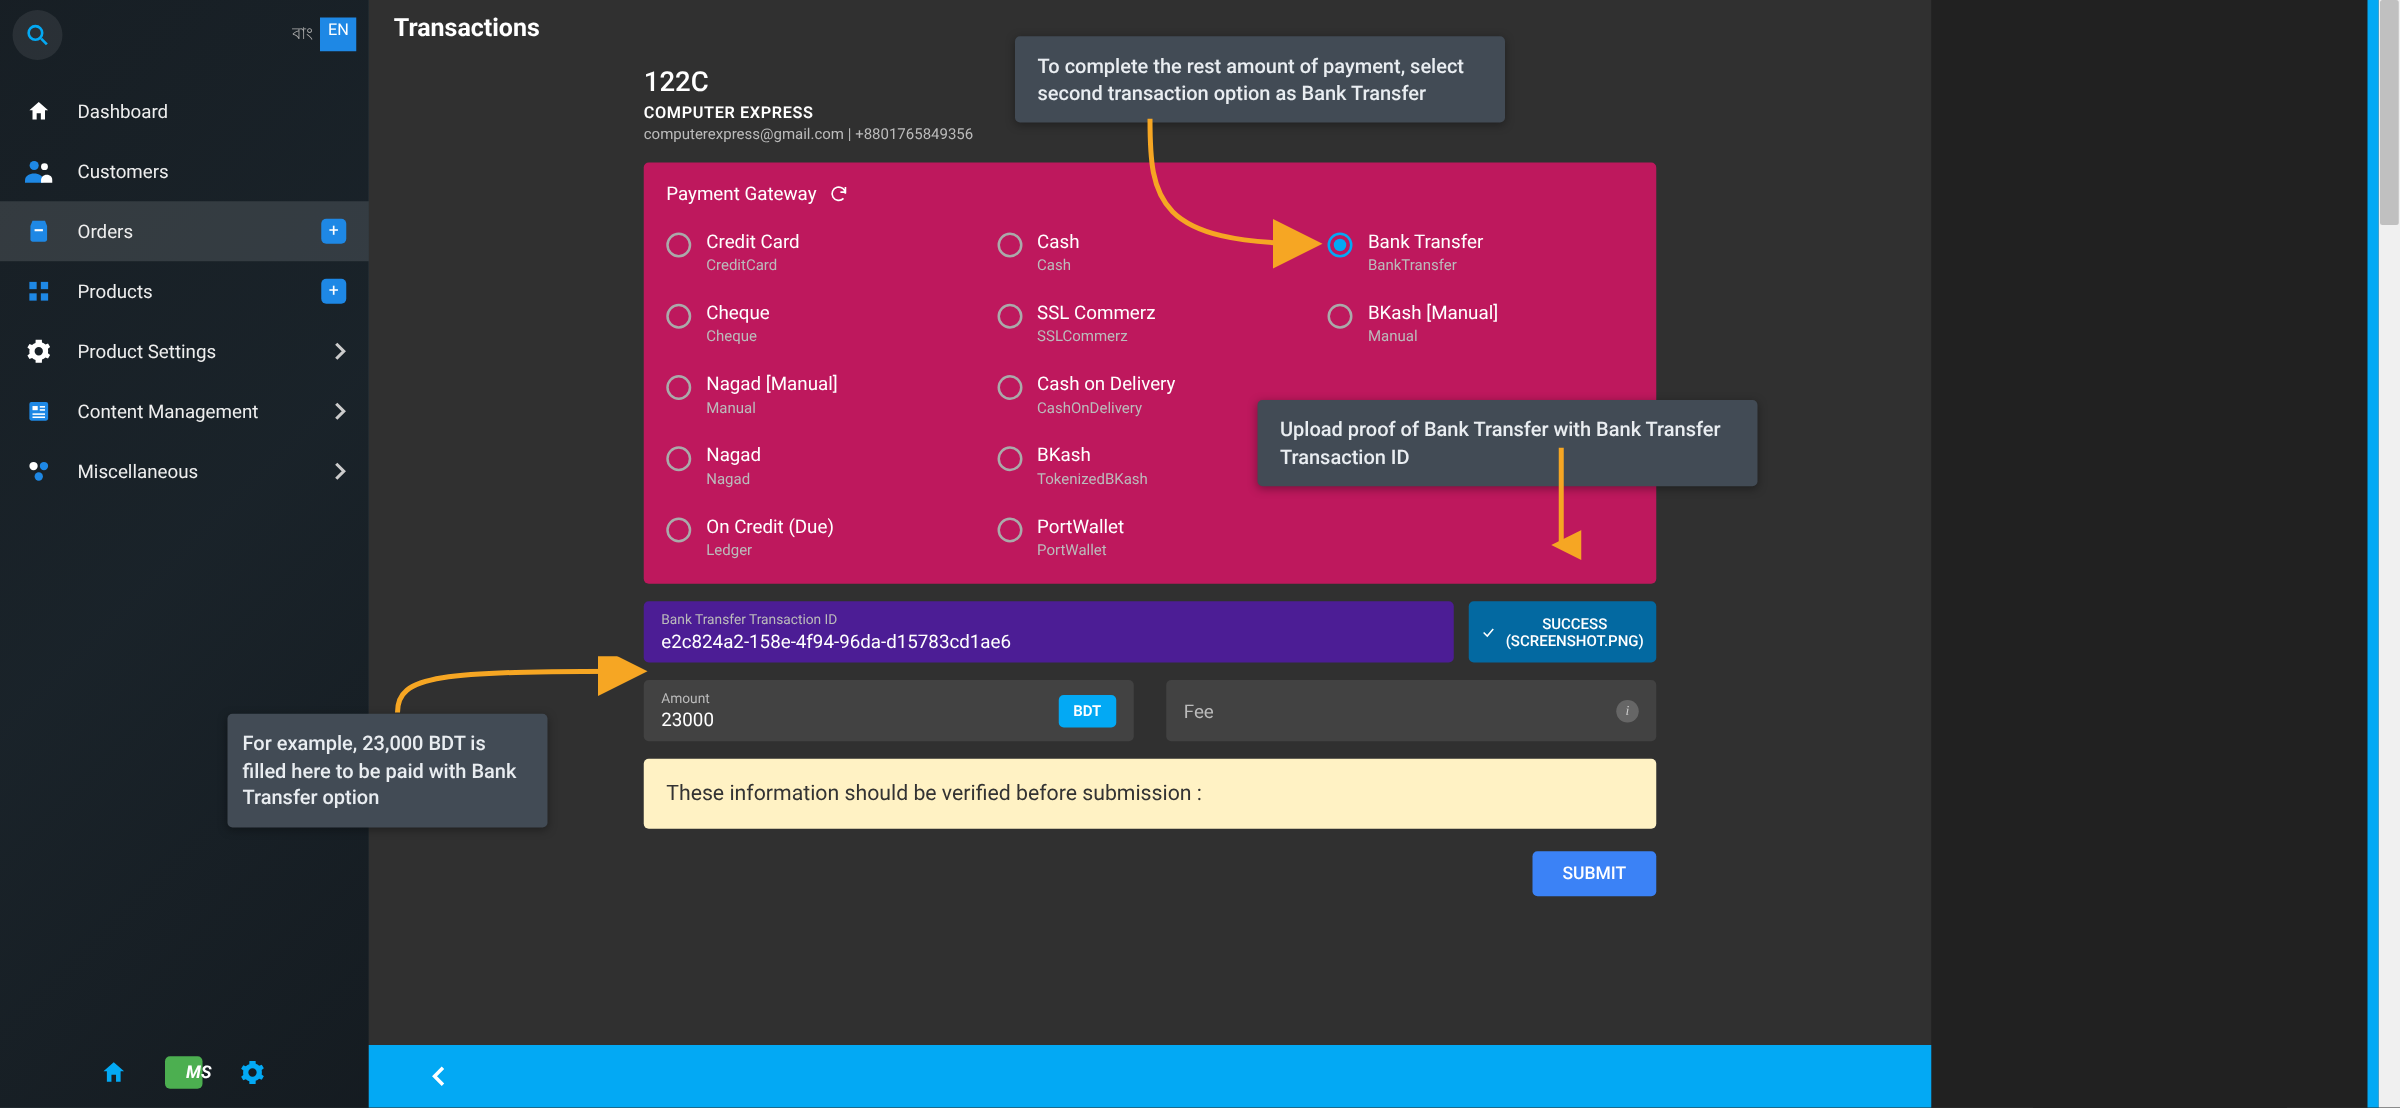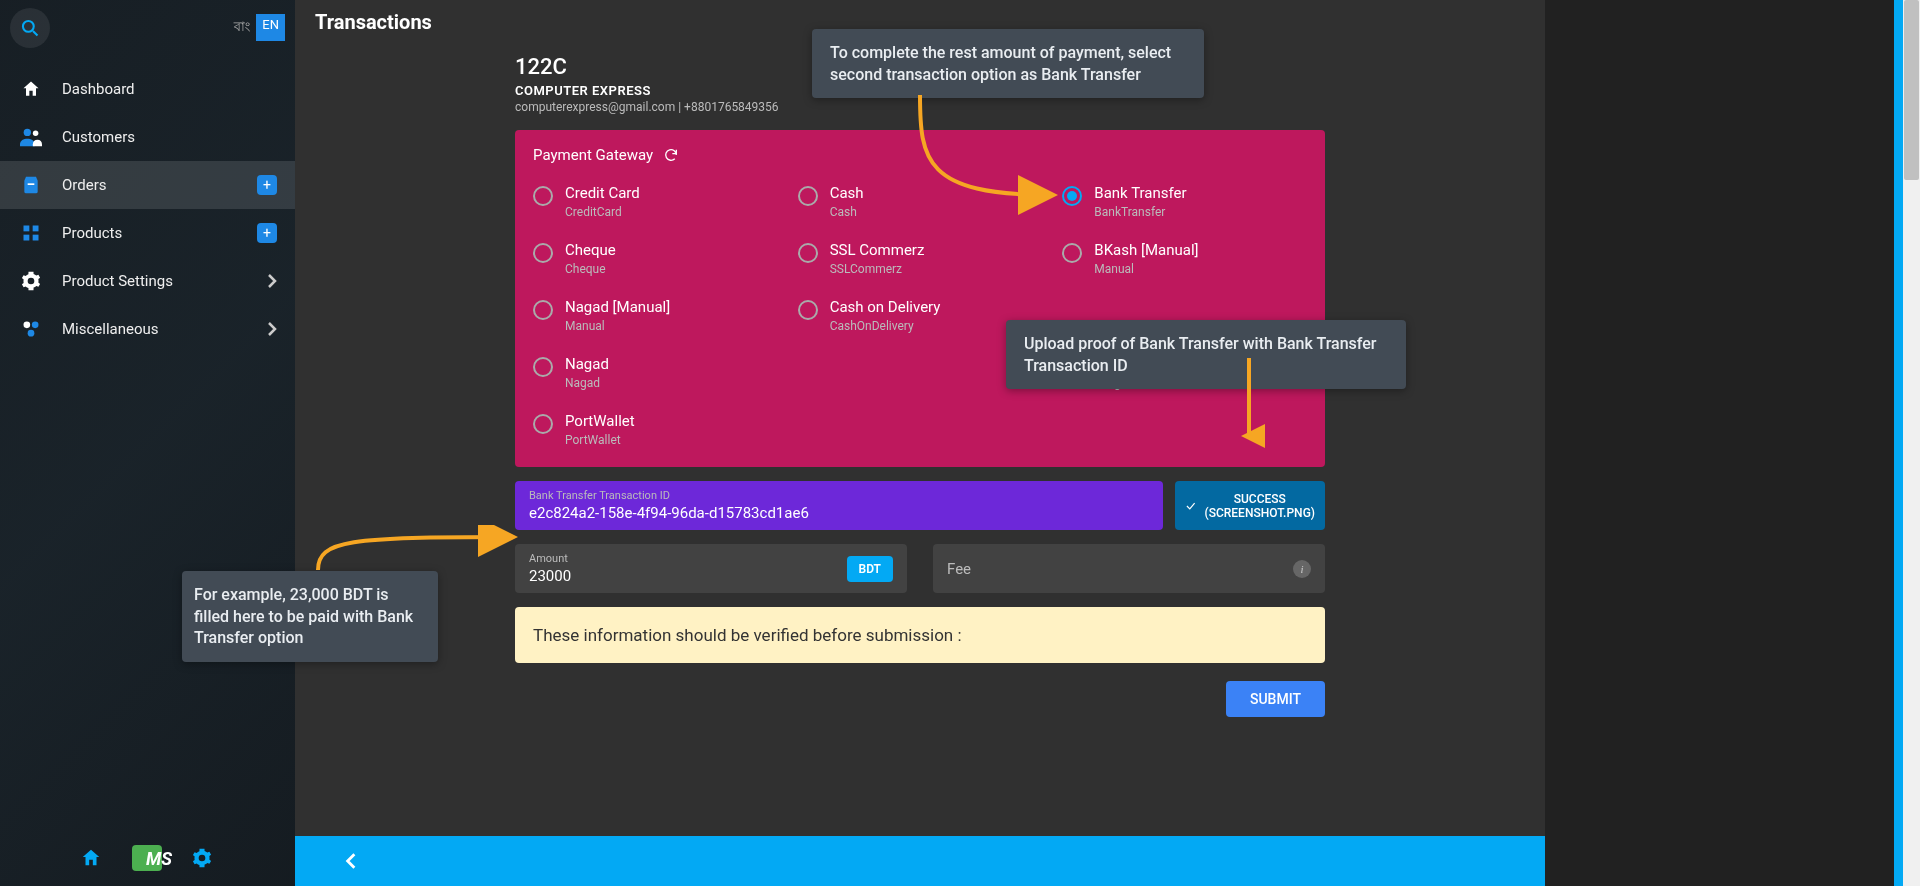--- a/index.html
+++ b/index.html
@@ -13,39 +13,39 @@
 .lang .bn { color:#aaa; }
 .lang .en { background:#1e88e5; color:#fff; }
 .nav { margin-top:10px; }
 .nav-item { display:flex; align-items:center; padding:14px 18px; cursor:pointer; font-size:15px; color:#eee; position:relative; }
 .nav-item.active { background:rgba(255,255,255,0.12); }
 .nav-item .ic { width:26px; margin-right:18px; display:flex; align-items:center; justify-content:center; }
 .nav-item .label { flex:1; }
 .nav-item .chev { color:#ccc; }
 .nav-item .plus { width:20px; height:20px; background:#1e88e5; border-radius:4px; display:flex; align-items:center; justify-content:center; font-size:14px; color:#fff; }
 .sb-footer { position:absolute; bottom:0; left:0; width:295px; height:56px; display:flex; align-items:center; gap:30px; padding-left:80px; }
-.sb-footer .ms { width:30px; height:26px; background:#4caf50; color:#fff; font-weight:bold; font-size:18px; display:flex; align-items:center; justify-content:center; border-radius:4px; font-style:italic;padding-left:24px; }
+.sb-footer .ms { width:30px; height:26px; background:#4caf50; color:#fff; font-weight:bold; font-size:14px; display:flex; align-items:center; justify-content:center; border-radius:4px; font-style:italic;padding-left:24px; }
 .main { flex:1; background:#303030; position:relative; height:886px; }
 .page-title { padding:10px 20px 6px; font-size:20px; font-weight:700; }
 .content { padding:0 220px 20px; }
 .cust { margin-top:14px; }
 .cust-id { font-size:22px; font-weight:500; }
 .cust-name { font-size:13px; font-weight:600; letter-spacing:.5px; margin-top:4px; }
 .cust-sub { font-size:12px; color:#bbb; margin-top:2px; }
 .panel { background:#be185d; border-radius:4px; padding:16px 18px; margin-top:16px; }
 .panel-title { font-size:15px; display:flex; align-items:center; gap:10px; margin-bottom:16px; }
 .radios { display:grid; grid-template-columns:repeat(3,1fr); column-gap:20px; row-gap:14px; }
 .radio { display:flex; align-items:flex-start; gap:12px; padding:4px 0; cursor:pointer; }
 .rdot { width:20px; height:20px; border:2px solid #aaa; border-radius:50%; flex-shrink:0; margin-top:2px; display:flex; align-items:center; justify-content:center; }
 .radio.sel .rdot { border-color:#03a9f4; }
 .radio.sel .rdot::after { content:""; width:10px; height:10px; background:#03a9f4; border-radius:50%; }
 .rtitle { font-size:15px; line-height:1.2; }
 .rsub { font-size:12px; color:#bbb; margin-top:3px; }
 .row2 { display:flex; gap:12px; margin-top:14px; }
-.txid { flex:1; background:#6d28d9; border-radius:4px; padding:8px 14px; }
+.txid { flex:1; background:#4c1d95; border-radius:4px; padding:8px 14px; }
 .lab { font-size:11px; color:#bbb; }
 .val { font-size:15px; margin-top:2px; }
 .success { width:150px; background:#0369a1; border-radius:4px; display:flex; align-items:center; justify-content:center; gap:8px; color:#fff; font-size:12px; font-weight:500; padding:6px 10px; text-align:center; }
 .row3 { display:flex; gap:26px; margin-top:14px; }
 .amount { flex:1; background:#424242; border-radius:4px; padding:8px 14px 8px; display:flex; align-items:center; }
 .amount-inner { flex:1; }
 .currency { background:#03a9f4; color:#fff; font-size:12px; font-weight:600; padding:6px 12px; border-radius:4px; }
 .fee { flex:1; background:#424242; border-radius:4px; padding:14px 14px; color:#bbb; font-size:15px; display:flex; align-items:center; justify-content:space-between;text-align:center; }
 .info-ic { width:18px; height:18px; border-radius:50%; background:#666; color:#ccc; display:flex; align-items:center; justify-content:center; font-size:11px; font-style:italic; font-family:serif; }
 .warn { background:#fff2c4; color:#333; border-radius:4px; padding:18px 18px; margin-top:14px; font-size:17px; }
@@ -126,20 +126,38 @@
           </span>
         <span class="label">Product Settings</span>
         <span class="chev">
             <svg width="10" height="16" viewBox="0 0 10 16" fill="none" stroke="#ccc" stroke-width="2.5">
               <polyline points="2,2 8,8 2,14"></polyline>
             </svg>
           </span>
       </div>
       <div class="nav-item">
         <span class="ic">
+            <svg width="20" height="20" viewBox="0 0 24 24" fill="#1e88e5">
+              <rect x="3" y="3" width="18" height="18" rx="2"></rect>
+              <rect x="6" y="7" width="5" height="4" fill="#fff"></rect>
+              <rect x="13" y="7" width="5" height="1.5" fill="#fff"></rect>
+              <rect x="13" y="10" width="5" height="1.5" fill="#fff"></rect>
+              <rect x="6" y="14" width="12" height="1.5" fill="#fff"></rect>
+              <rect x="6" y="17" width="12" height="1.5" fill="#fff"></rect>
+            </svg>
+          </span>
+        <span class="label">Content Management</span>
+        <span class="chev">
+            <svg width="10" height="16" viewBox="0 0 10 16" fill="none" stroke="#ccc" stroke-width="2.5">
+              <polyline points="2,2 8,8 2,14"></polyline>
+            </svg>
+          </span>
+      </div>
+      <div class="nav-item">
+        <span class="ic">
             <svg width="20" height="20" viewBox="0 0 24 24">
               <circle cx="7" cy="7" r="4" fill="#fff"></circle>
               <circle cx="17" cy="7" r="4" fill="#1e88e5"></circle>
               <circle cx="12" cy="17" r="4" fill="#1e88e5"></circle>
             </svg>
           </span>
         <span class="label">Miscellaneous</span>
         <span class="chev">
             <svg width="10" height="16" viewBox="0 0 10 16" fill="none" stroke="#ccc" stroke-width="2.5">
               <polyline points="2,2 8,8 2,14"></polyline>
@@ -238,20 +256,27 @@
               </div>
             </div>
           <div></div>
           <div class="radio">
               <span class="rdot"></span>
               <div>
                 <div class="rtitle">Nagad</div>
                 <div class="rsub">Nagad</div>
               </div>
             </div>
+          <div class="radio">
+              <span class="rdot"></span>
+              <div>
+                <div class="rtitle">BKash</div>
+                <div class="rsub">TokenizedBKash</div>
+              </div>
+            </div>
           <div></div>
           <div class="radio">
               <span class="rdot"></span>
               <div>
                 <div class="rtitle">On Credit (Due)</div>
                 <div class="rsub">Ledger</div>
               </div>
             </div>
           <div class="radio">
               <span class="rdot"></span>

